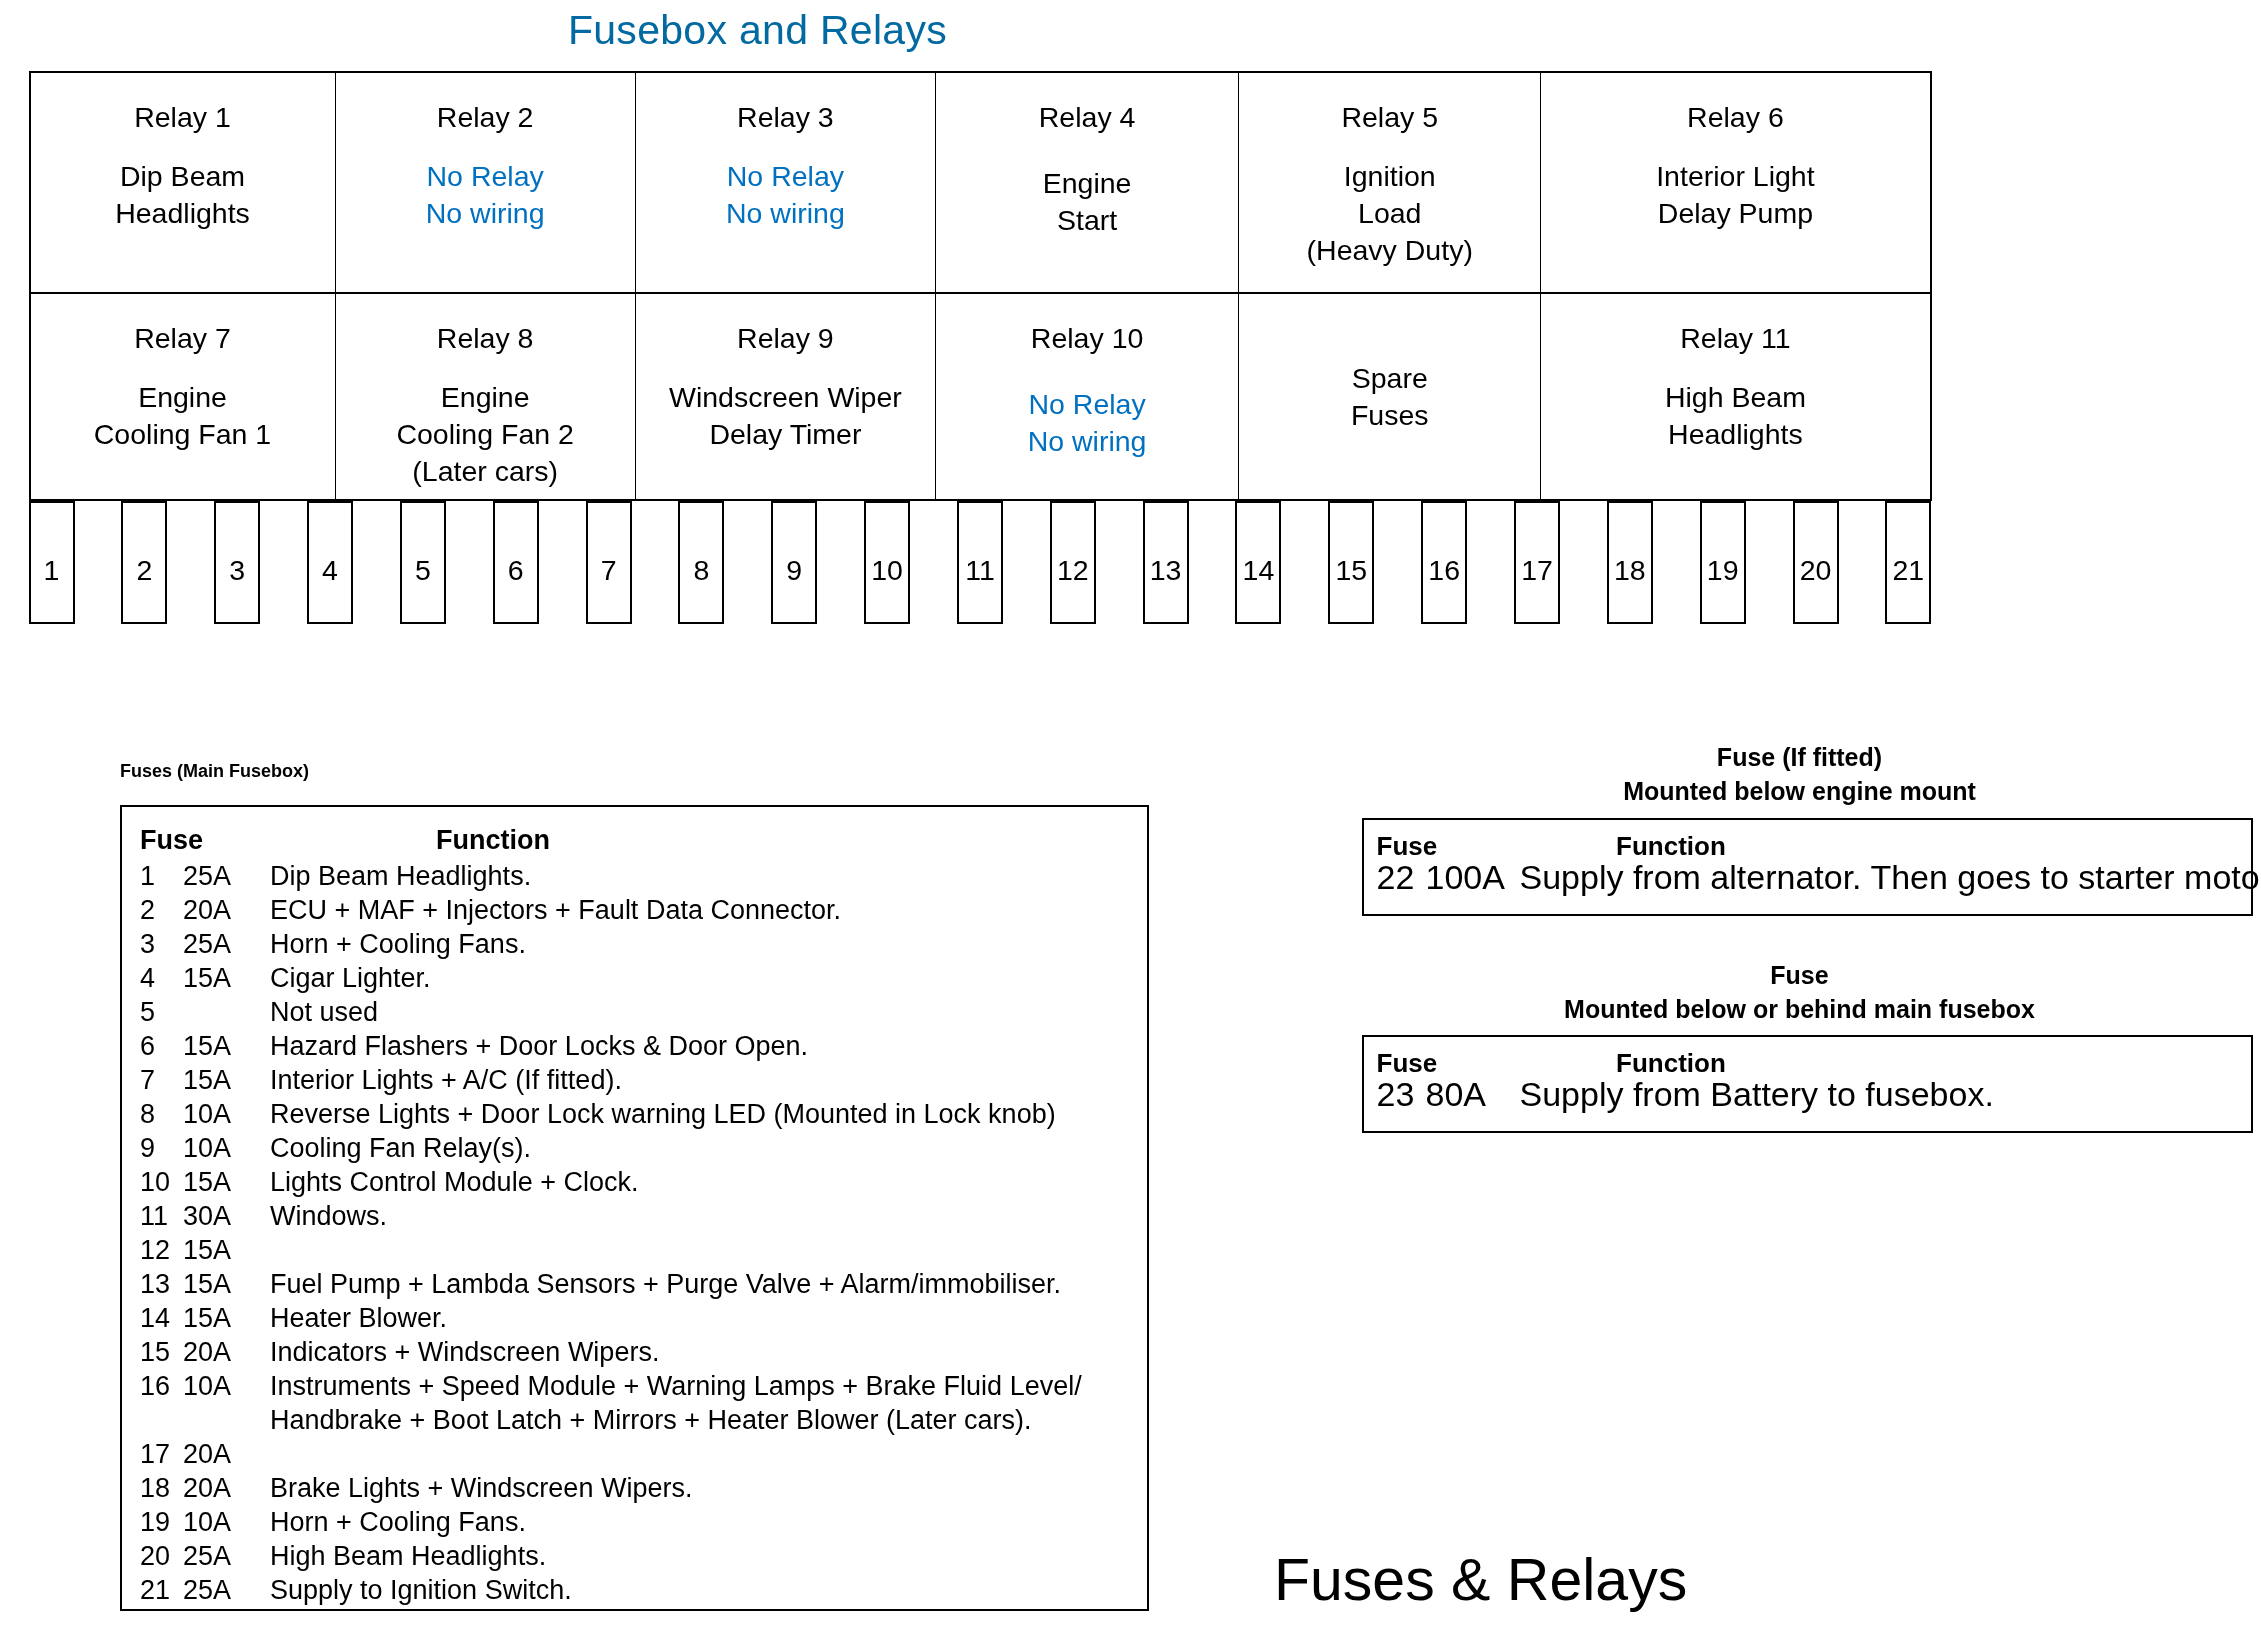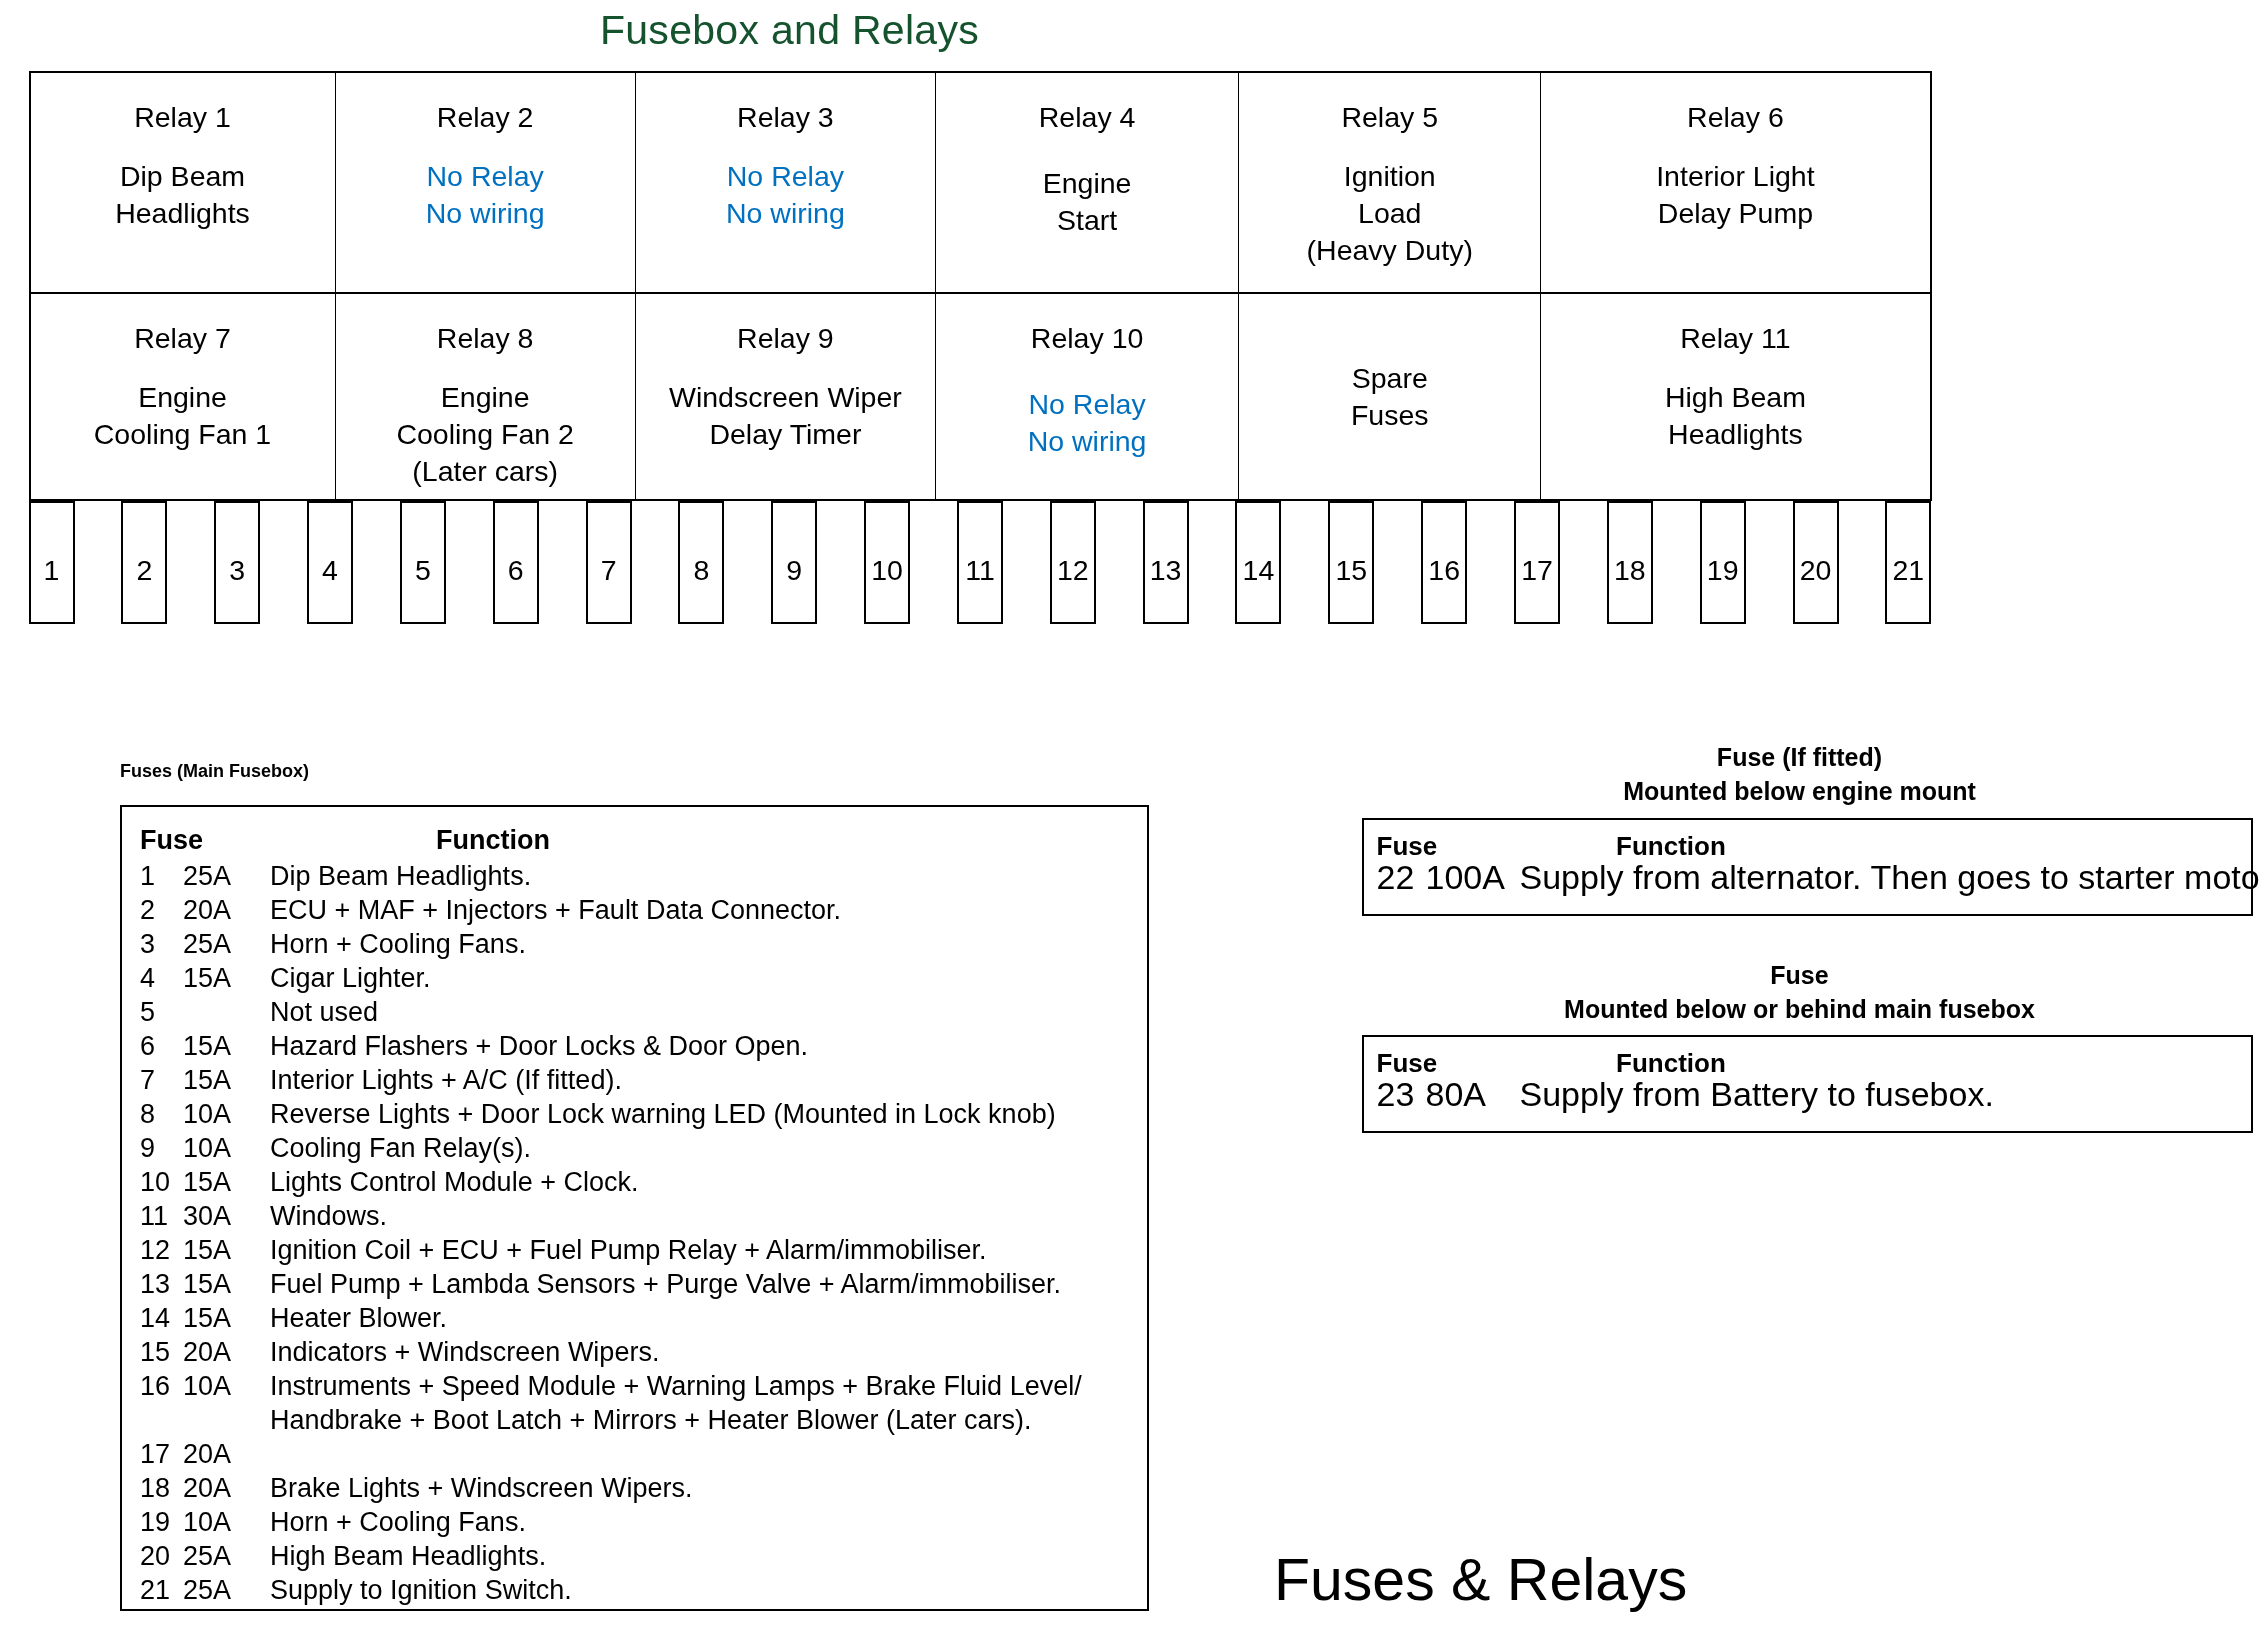--- a/index.html
+++ b/index.html
@@ -17,26 +17,25 @@
     overflow: hidden;
   }
 
   
   #main-title {
     position: absolute;
     left: 0;
     top: 7.1px;
     width: 1515px;
     text-align: center;
-    color: #14532d;
+    color: #0369a1;
     font-size: 41px;
     line-height: 46px;
     letter-spacing: 0.3px;
     white-space: nowrap;
-    margin-left: 32px;
   }
 
   
   #relay-grid {
     position: absolute;
     left: 28.5px;
     top: 71px;
     width: 1903px;
     border: 2.7px solid #000;
     box-sizing: border-box;
@@ -367,21 +366,20 @@
         <span class="f-fn">Lights Control Module + Clock.</span>
       </div>
       <div class="fuse-row">
         <span class="f-num">11</span>
         <span class="f-amp">30A</span>
         <span class="f-fn">Windows.</span>
       </div>
       <div class="fuse-row">
         <span class="f-num">12</span>
         <span class="f-amp">15A</span>
-        <span class="f-fn">Ignition Coil + ECU + Fuel Pump Relay + Alarm/immobiliser.</span>
       </div>
       <div class="fuse-row">
         <span class="f-num">13</span>
         <span class="f-amp">15A</span>
         <span class="f-fn">Fuel Pump + Lambda Sensors + Purge Valve + Alarm/immobiliser.</span>
       </div>
       <div class="fuse-row">
         <span class="f-num">14</span>
         <span class="f-amp">15A</span>
         <span class="f-fn">Heater Blower.</span>

